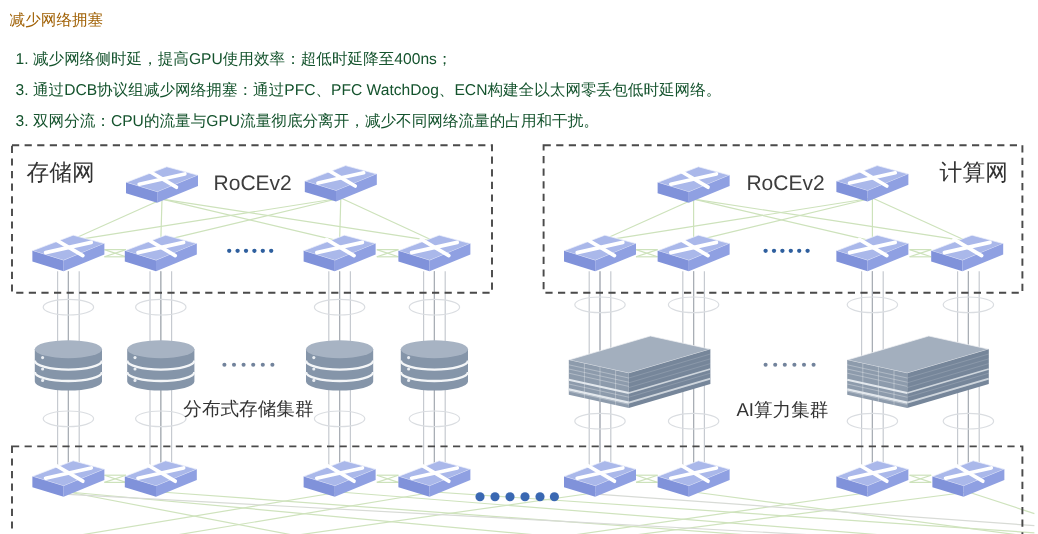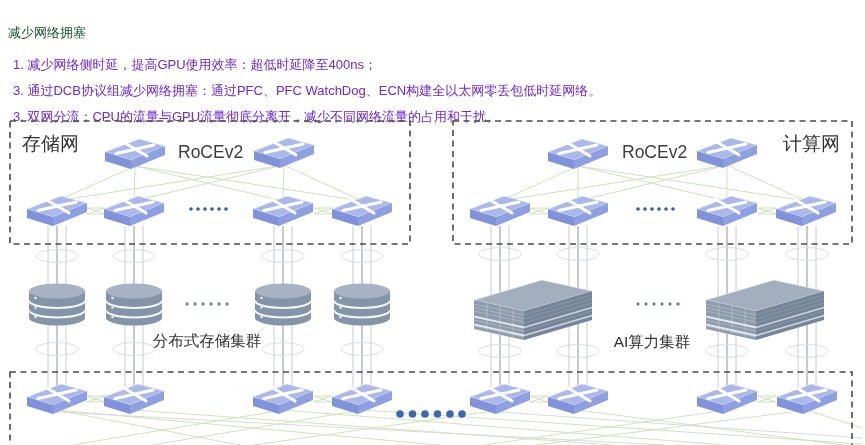--- a/index.html
+++ b/index.html
@@ -1,20 +1,20 @@
 <!DOCTYPE html>
 <html><head>
 <meta charset="utf-8">
 <style>
   html,body{margin:0;padding:0;background:#fff;}
   .canvas{position:relative;width:865px;height:445px;background:#ffffff;overflow:hidden;
           font-family:"Liberation Sans","DejaVu Sans",sans-serif;}
   .header{position:absolute;left:8px;top:4px;color:#333;}
-  .doc-title{font-size:13px;color:#14532d;margin:20px 0 10px 0;}
-  .doc-point{font-size:13px;color:#6d28d9;margin-left:5px;line-height:26px;white-space:nowrap;}
+  .doc-title{font-size:13px;color:#a16207;margin:4px 0 10px 0;}
+  .doc-point{font-size:13px;color:#14532d;margin-left:5px;line-height:26px;white-space:nowrap;}
   svg.diagram{position:absolute;left:0;top:0;width:865px;height:445px;}
   text{font-family:"Liberation Sans","DejaVu Sans",sans-serif;}
 </style>
 </head>
 <body>
 <div class="canvas">
 
   <div class="header">
     <div class="doc-title">减少网络拥塞</div>
     <div class="doc-point">1. 减少网络侧时延，提高GPU使用效率：超低时延降至400ns；</div>

